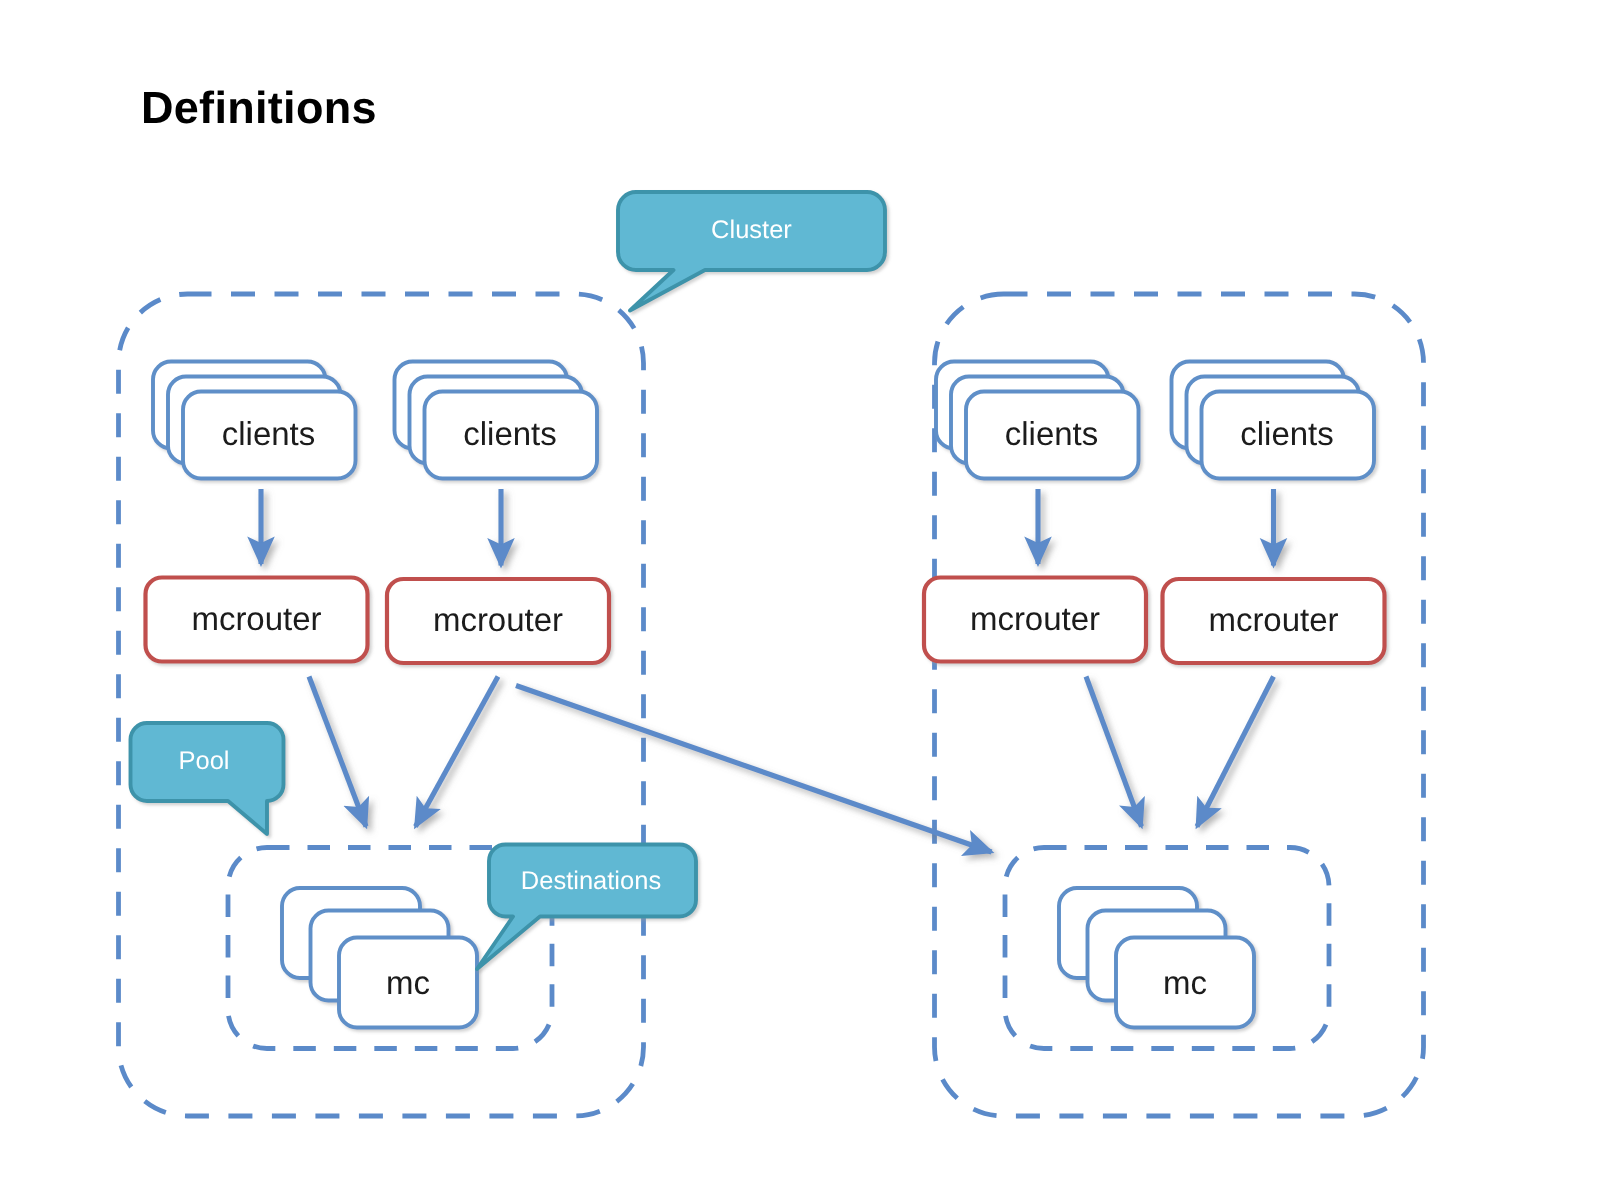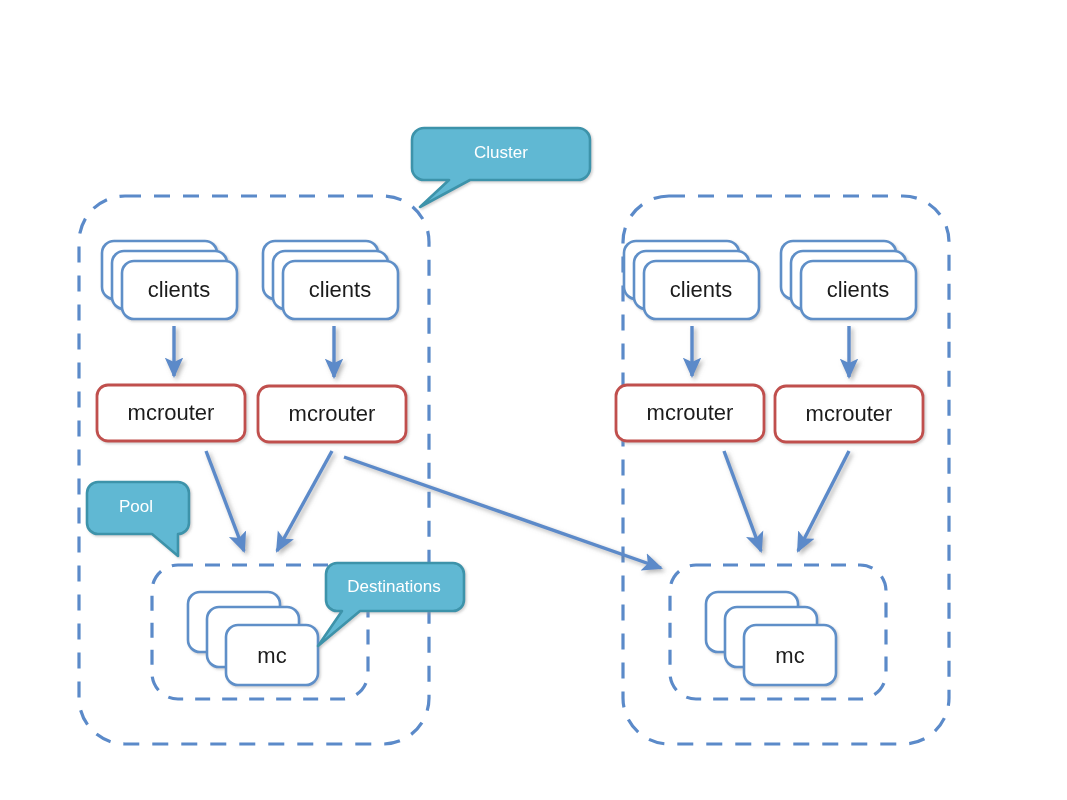--- a/index.html
+++ b/index.html
@@ -51,20 +51,21 @@
     fill: #ffffff;
     text-anchor: middle;
     dominant-baseline: middle;
   }
 </style>
 </head>
 <body>
 
 <div id="slide">
 
+  <div class="slide-title">Definitions</div>
 
   <svg class="diagram" viewBox="0 0 1067 800">
     <defs>
       <filter id="softshadow" x="-40%" y="-40%" width="200%" height="200%">
         <feDropShadow dx="2.5" dy="2.5" stdDeviation="2" flood-color="#7a7a7a" flood-opacity="0.55"></feDropShadow>
       </filter>
       <filter id="boxshadow" x="-30%" y="-30%" width="180%" height="180%">
         <feDropShadow dx="1.5" dy="1.5" stdDeviation="1.2" flood-color="#9a9a9a" flood-opacity="0.45"></feDropShadow>
       </filter>
       <marker id="arrowhead" markerWidth="7" markerHeight="7" refX="5.4" refY="3" orient="auto" markerUnits="strokeWidth">

